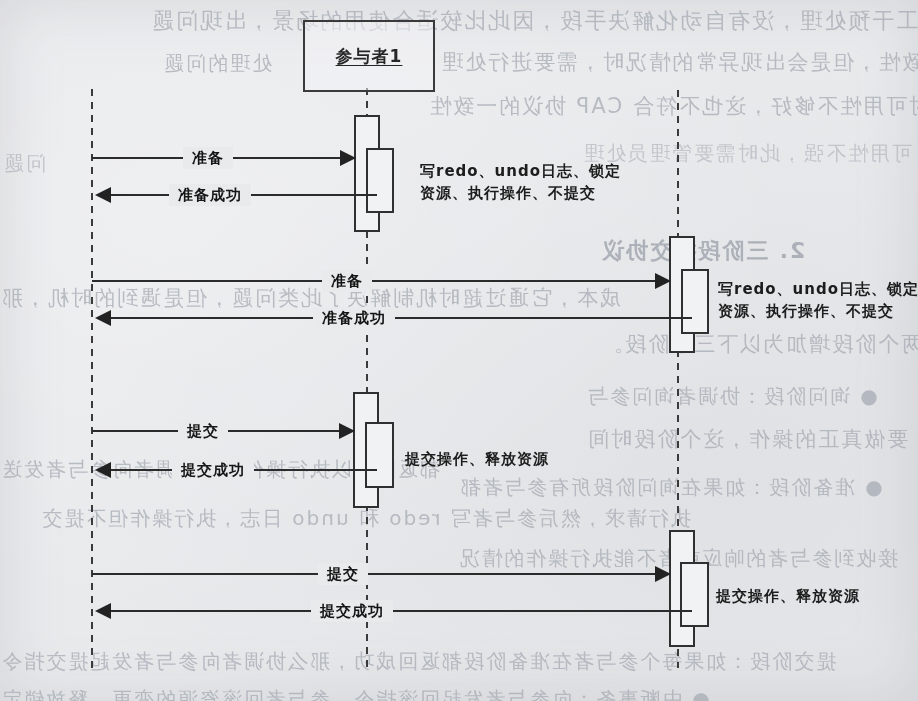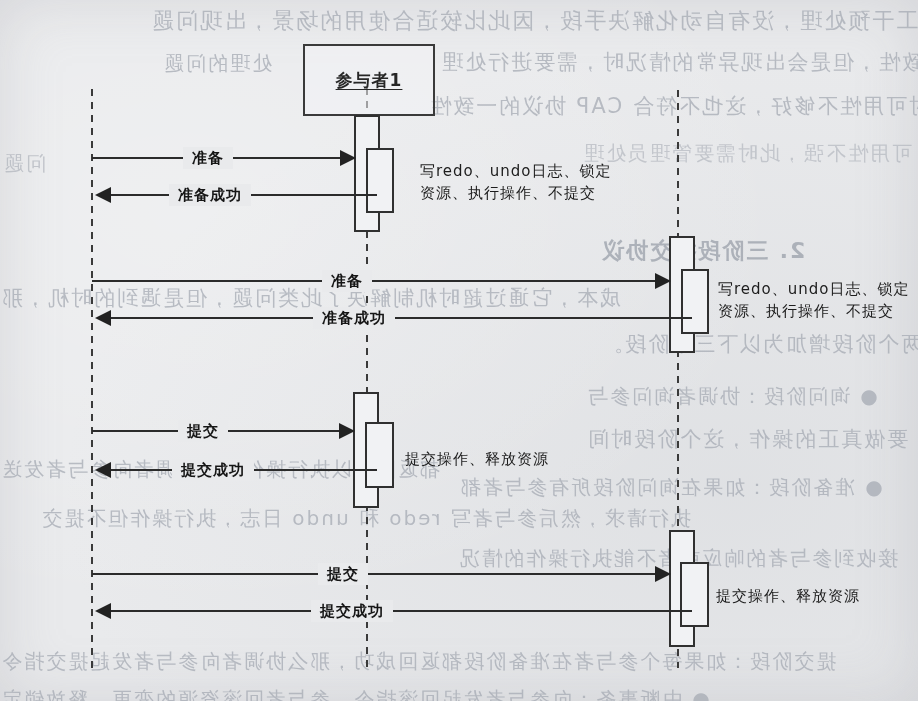--- a/index.html
+++ b/index.html
@@ -56,21 +56,21 @@
   .mlabel{
     position:absolute;top:-11px;height:22px;line-height:22px;
     transform:translateX(-50%);
     background:#e9eaec;
     padding:0 9px;
     font-size:15px;font-weight:700;color:#161616;letter-spacing:1px;
     white-space:nowrap;
   }
   .annotation{
     position:absolute;
-    font-size:15px;color:#1d1d1d;font-weight:400;
+    font-size:15px;color:#1d1d1d;font-weight:700;
     line-height:22px;letter-spacing:1px;white-space:nowrap;
   }
   .annotation div{height:22px;}
 </style>
 </head>
 <body>
 
 <div class="page">
 
   <div>
@@ -90,21 +90,21 @@
     <div class="bleed" style="left:40px;top:505px;font-size:20px;">执行请求，然后参与者写 redo 和 undo 日志，执行操作但不提交</div>
     <div class="bleed" style="right:20px;top:545px;font-size:20px;">接收到参与者的响应或者不能执行操作的情况</div>
     <div class="bleed" style="left:0px;top:648px;font-size:20px;">提交阶段：如果每个参与者在准备阶段都返回成功，那么协调者向参与者发起提交指令</div>
     <div class="bleed" style="left:0px;top:686px;font-size:20px;">● 中断事务：向参与者发起回滚指令，参与者回滚资源的变更，释放锁定</div>
   </div>
 
   <div class="lifeline" style="left:91px;top:89px;height:580px;"></div>
   <div class="lifeline" style="left:366px;top:88px;height:580px;"></div>
   <div class="lifeline" style="left:677px;top:90px;height:578px;"></div>
 
-  <div class="participant" style="left:303px;top:20px;width:128px;height:68px;margin-top:24px;">
+  <div class="participant" style="left:303px;top:20px;width:128px;height:68px;">
     <span class="pname">参与者1</span>
   </div>
 
   <div class="activation" style="left:354px;top:115px;width:22px;height:113px;"></div>
   <div class="activation" style="left:366px;top:148px;width:24px;height:61px;"></div>
 
   <div class="activation" style="left:669px;top:236px;width:22px;height:113px;"></div>
   <div class="activation" style="left:681px;top:269px;width:24px;height:61px;"></div>
 
   <div class="activation" style="left:353px;top:392px;width:22px;height:112px;"></div>

